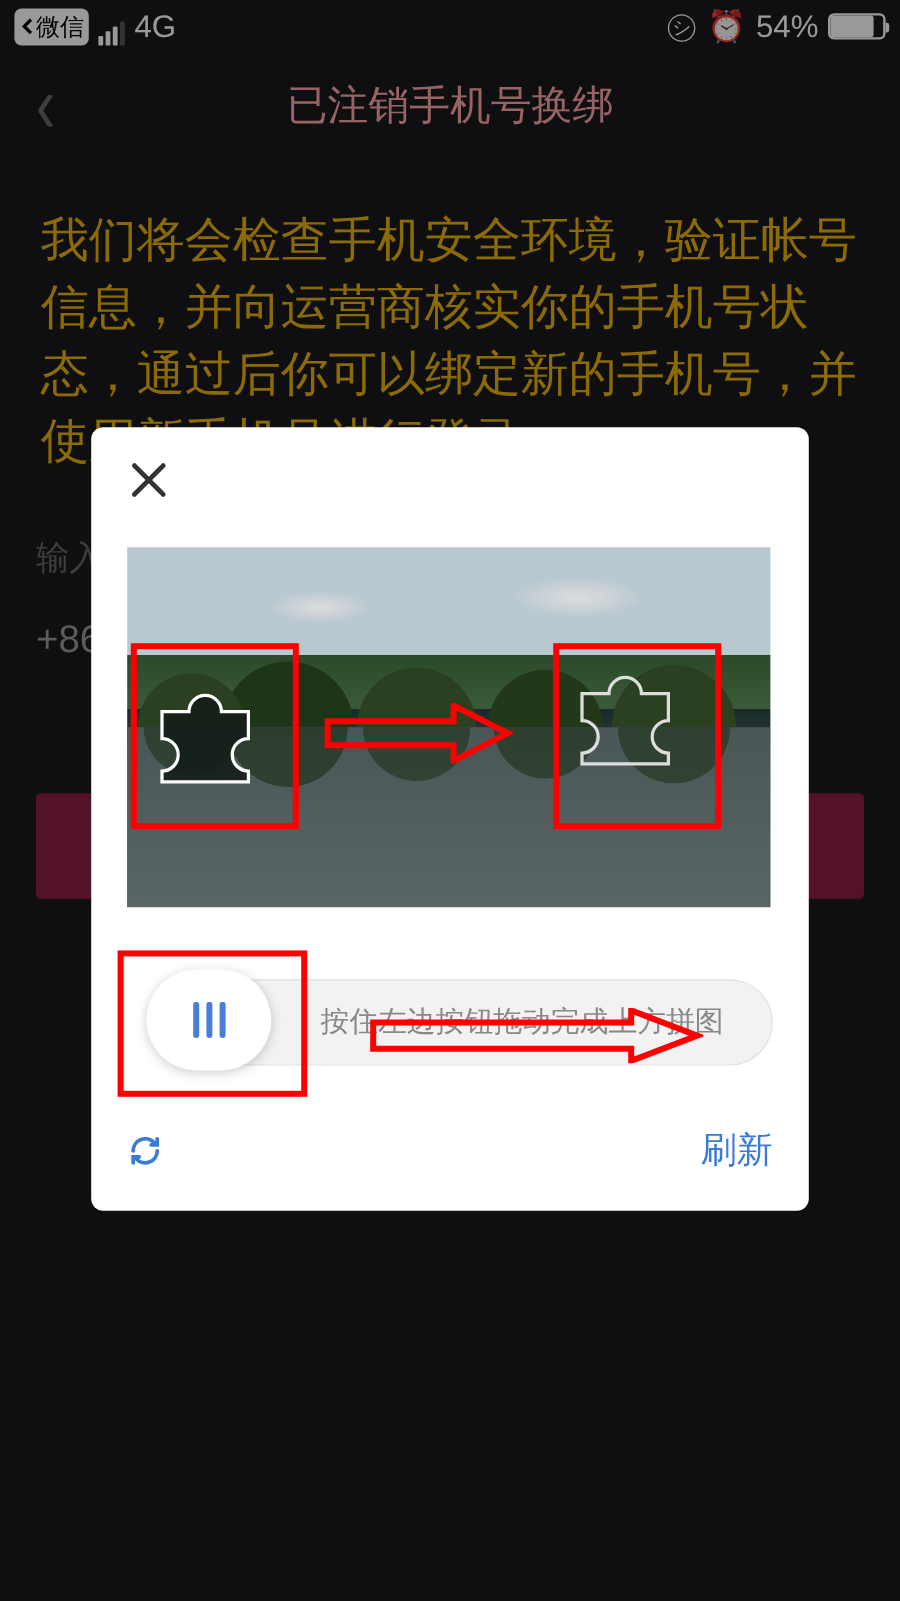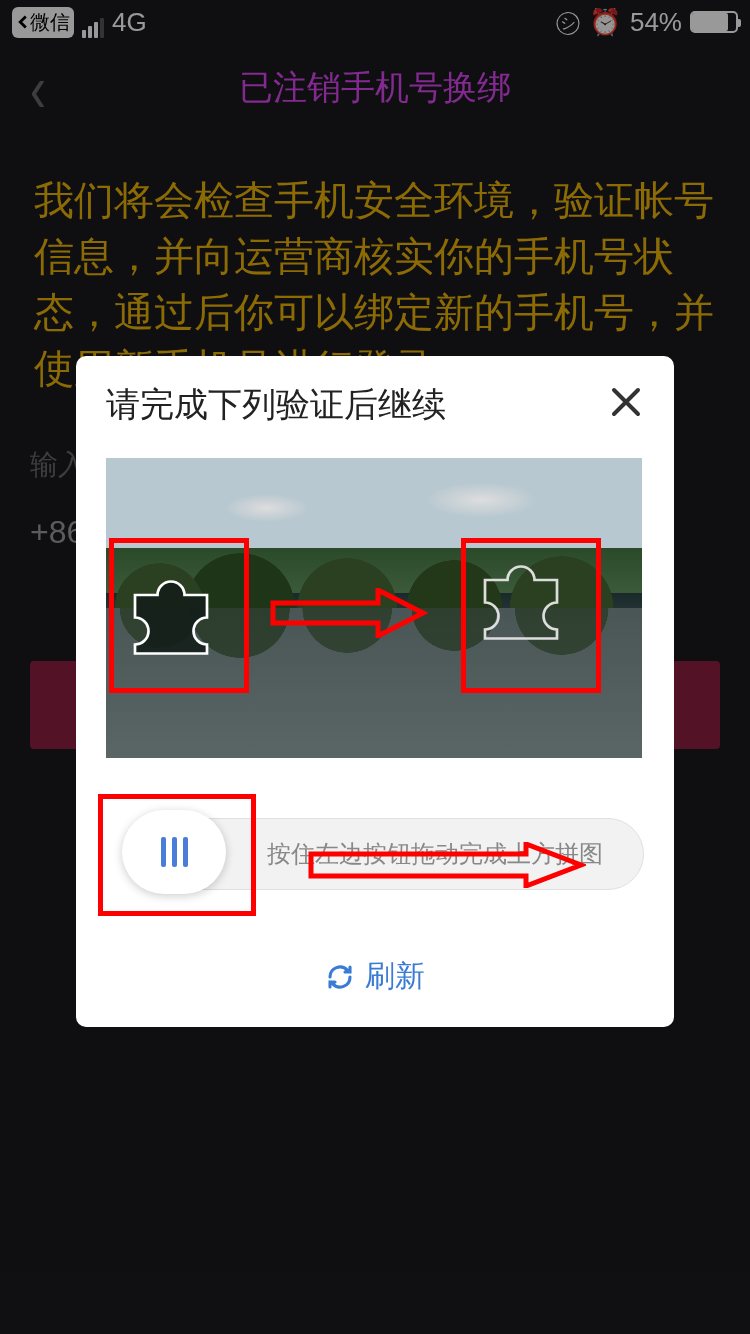--- a/index.html
+++ b/index.html
@@ -60,21 +60,21 @@
     .back-chevron {
       position: absolute;
       left: 30px;
       color: #666;
       font-size: 48px;
       transform: scaleY(1.4);
     }
     .nav-title {
       width: 100%;
       text-align: center;
-      color: #d946ef;
+      color: #fca5a5;
       font-size: 34px;
       font-weight: 500;
     }
     
     
     .body-text {
       padding: 40px 34px 20px;
       color: #eab308;
       font-size: 40px;
       line-height: 1.4;
@@ -251,24 +251,24 @@
     }
     .red-arrow-2 {
       position: absolute;
       left: 200px; top: 40px;
       width: 280px; height: 46px;
     }
     
     
     .refresh-row {
       display: flex;
-      justify-content: center;
+      justify-content: space-between;
       align-items: center;
       gap: 10px;
-      margin-top: 44px;
+      margin-top: 28px;
       color: #3a7bd5;
       font-size: 30px;
     }
     .refresh-icon {
       width: 30px; height: 30px;
     }
   </style>
 </head>
 <body>
 
@@ -307,21 +307,20 @@
 <div class="field-label">输入原手机号</div>
 <div class="phone-row">
   <span>+86</span>
 </div>
 
 <div class="submit-btn"></div>
 
 <div class="modal-overlay">
   <div class="modal">
     <div class="modal-header">
-      <div class="modal-title">请完成下列验证后继续</div>
       <div class="close-x">
         <svg width="36" height="36" viewBox="0 0 36 36">
             <path d="M6 6l24 24M30 6L6 30" stroke="#333" stroke-width="4" stroke-linecap="round"></path>
           </svg>
       </div>
     </div>
 
     <div class="captcha-img">
       <div class="sky-clouds"></div>
       <div class="mountains"></div>

